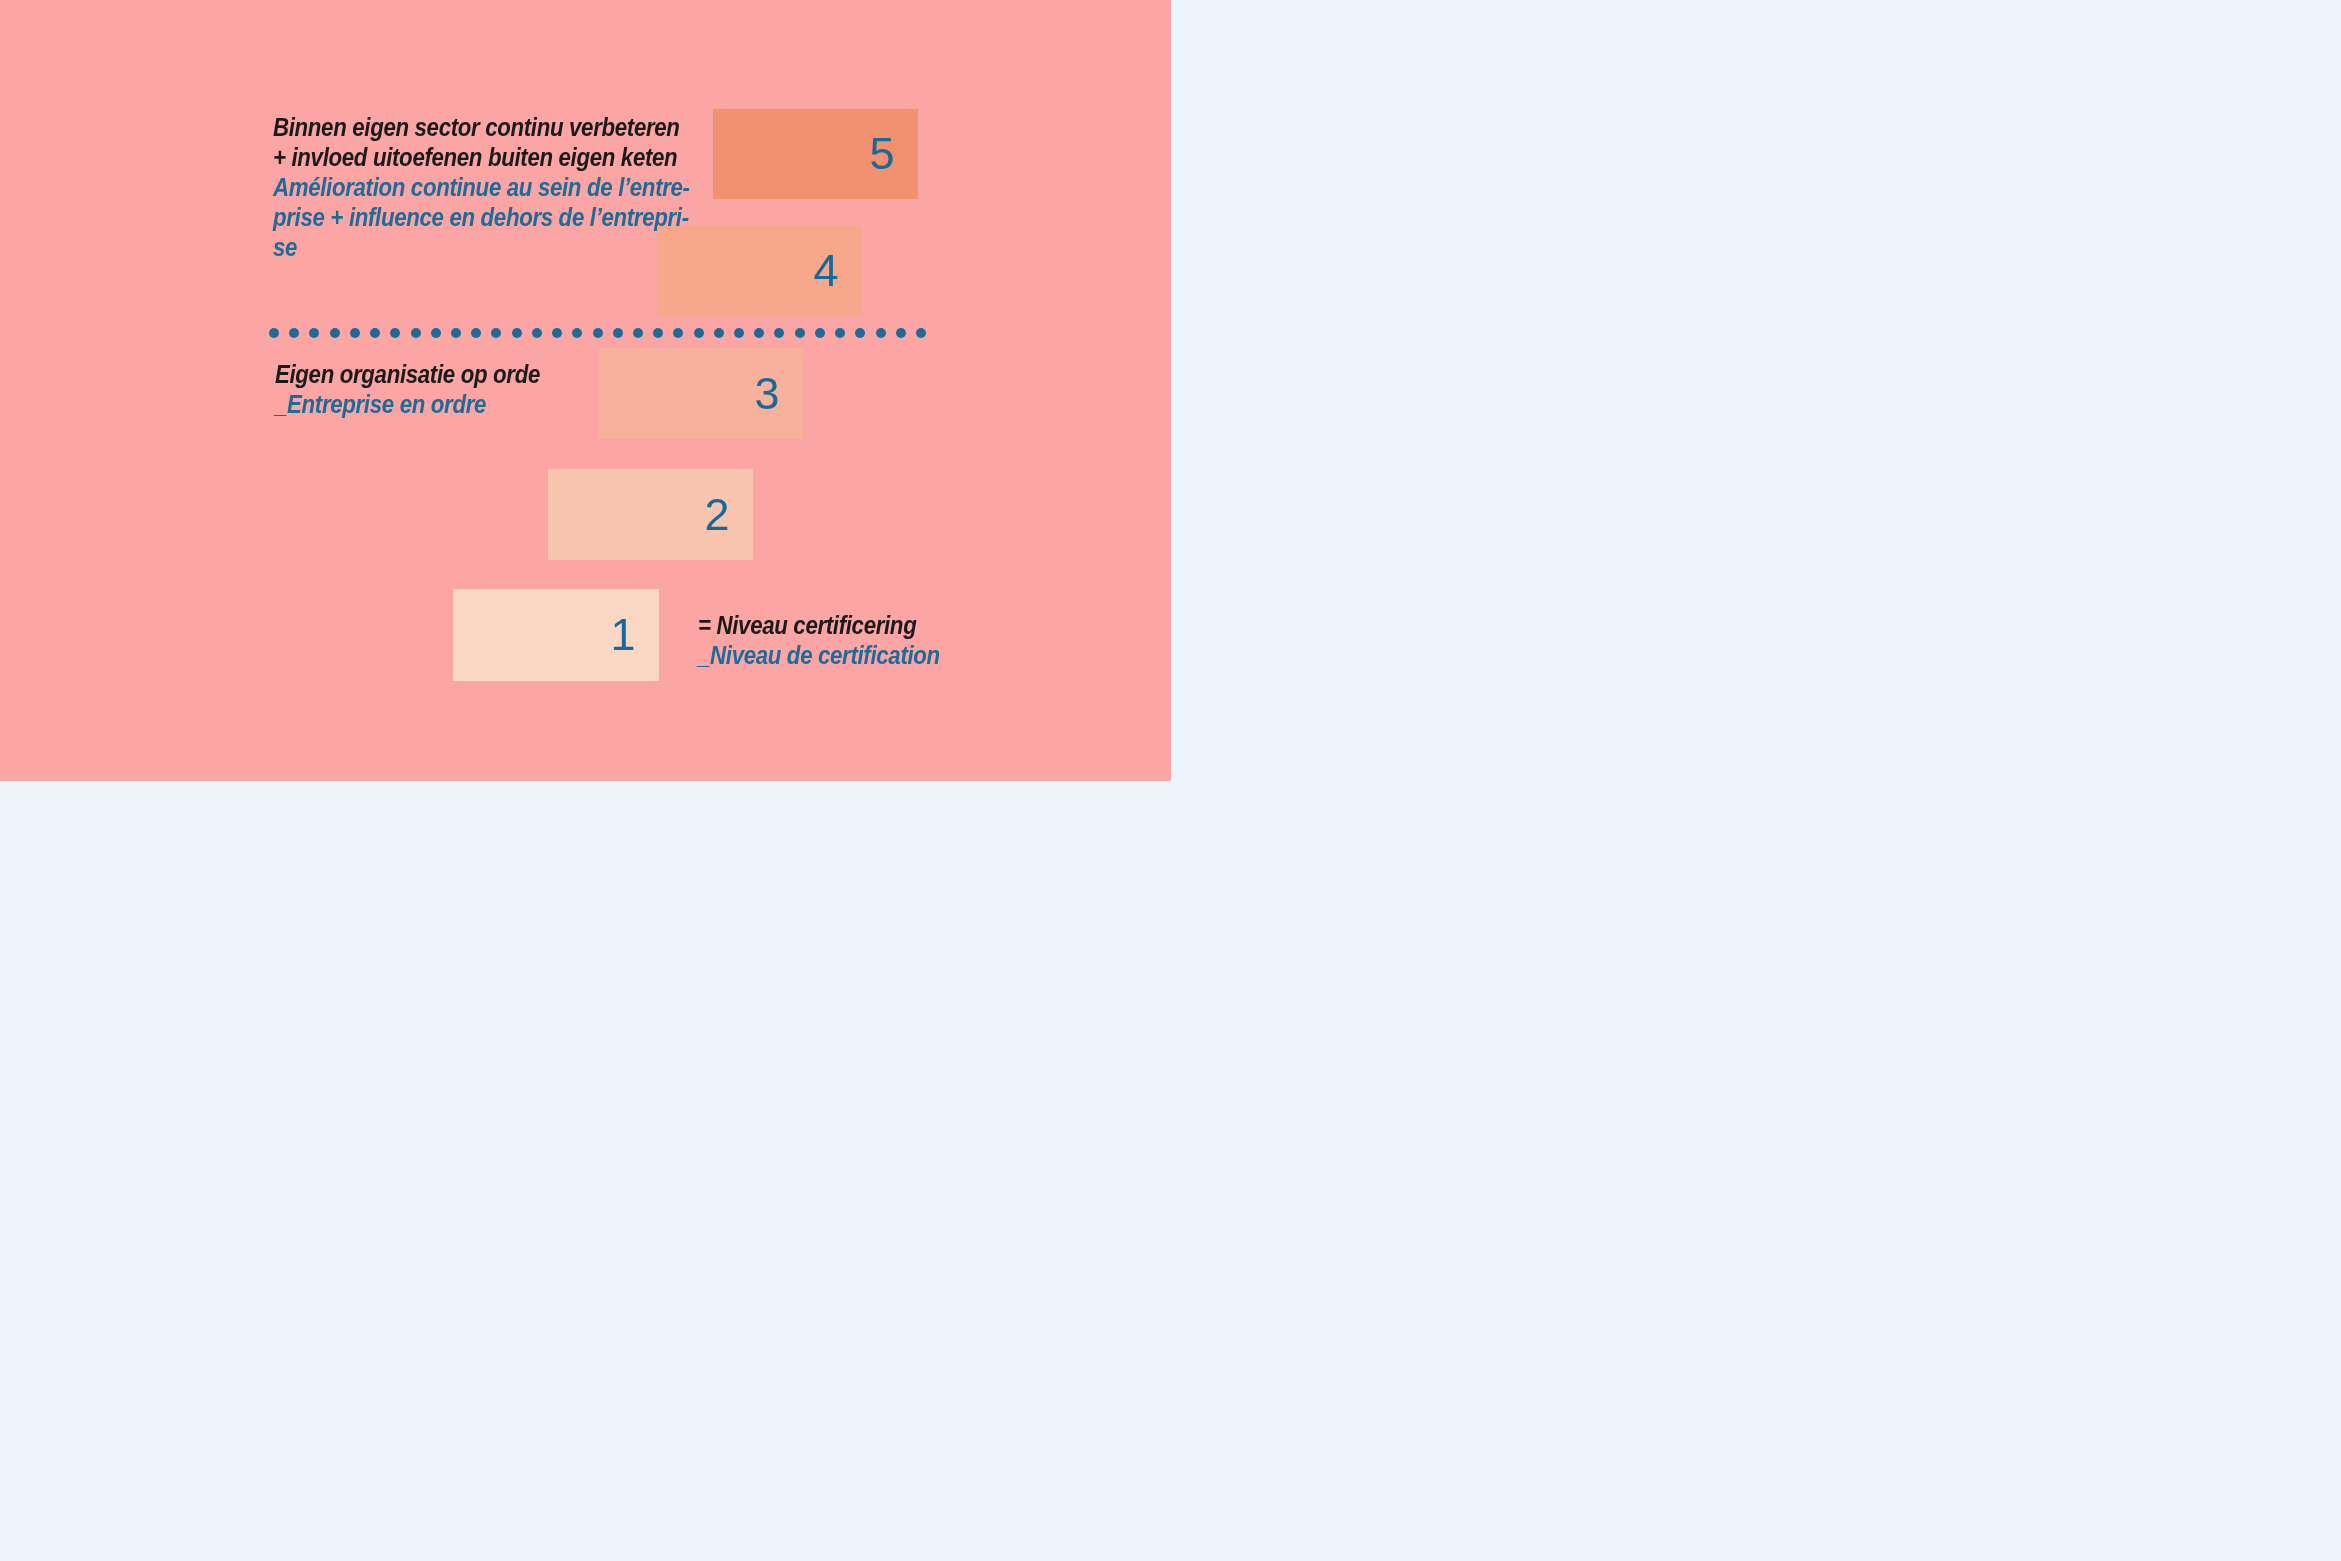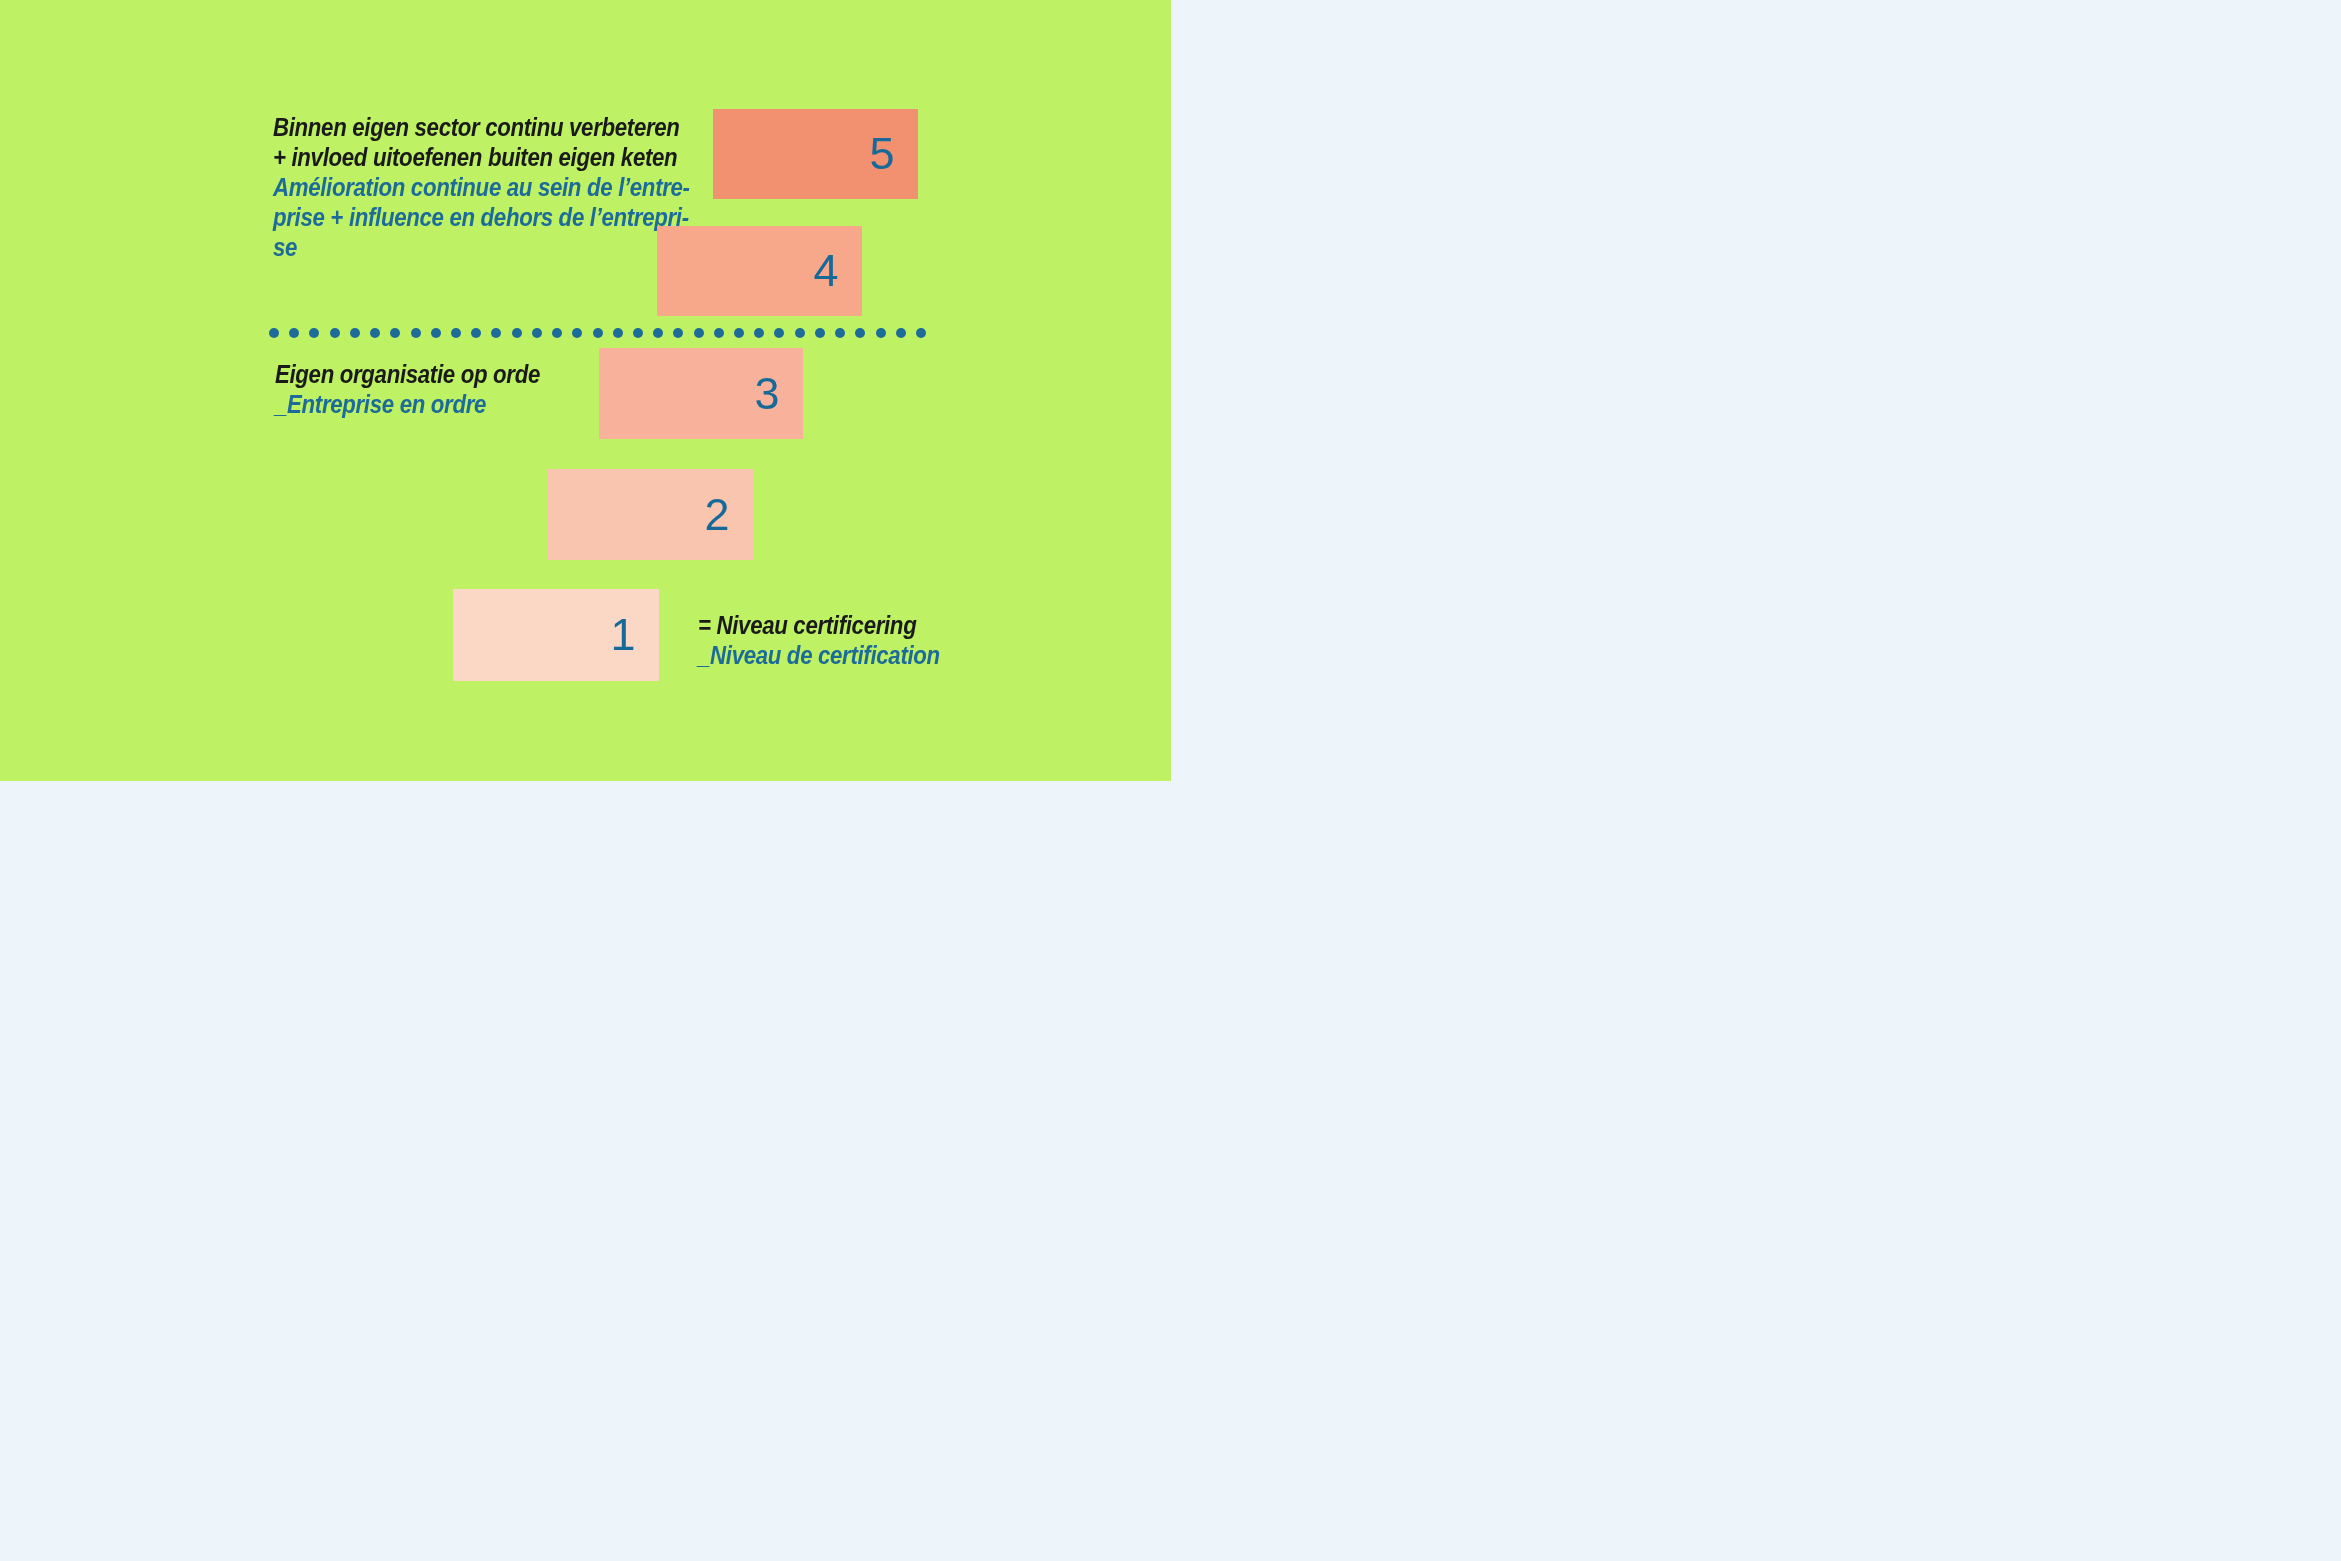--- a/index.html
+++ b/index.html
@@ -4,21 +4,21 @@
 <style>
   html, body {
     margin: 0;
     padding: 0;
     background: #EDF5FB;
   }
   .stage {
     position: relative;
     width: 1171px;
     height: 781px;
-    background: #bef264;
+    background: #fca5a5;
     overflow: hidden;
     font-family: "Liberation Sans", "DejaVu Sans", sans-serif;
   }
   .textblock {
     position: absolute;
     font-style: italic;
     font-size: 26.5px;
     line-height: 30px;
     font-weight: bold;
     letter-spacing: -0.4px;

